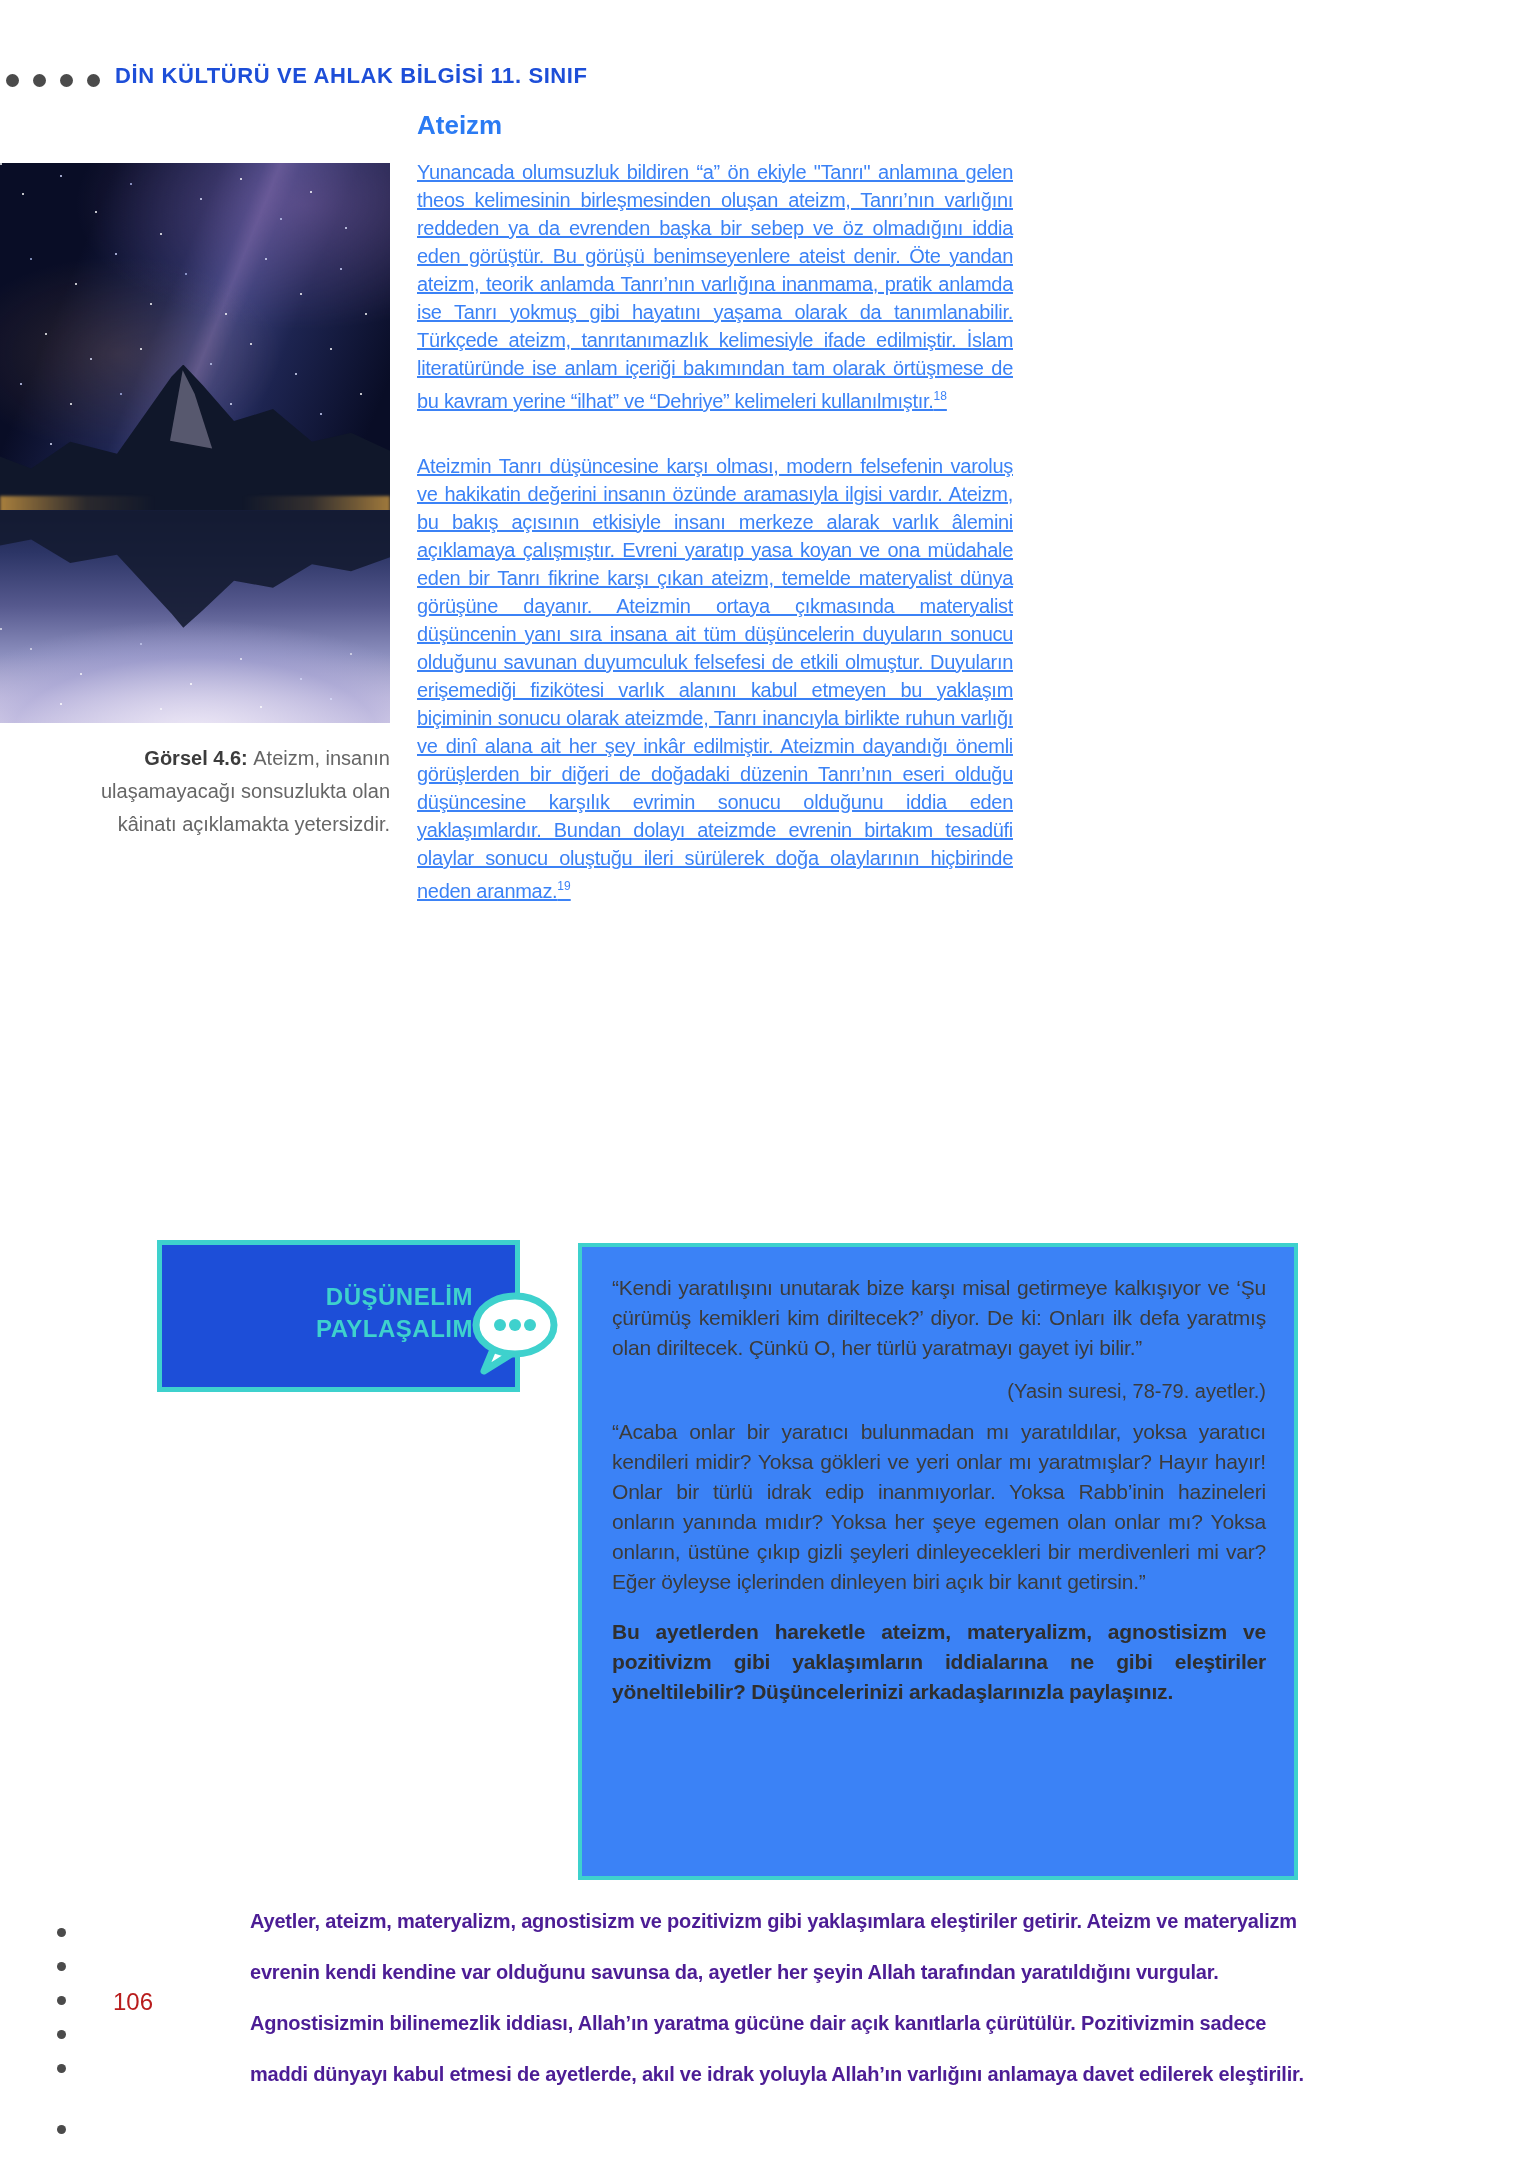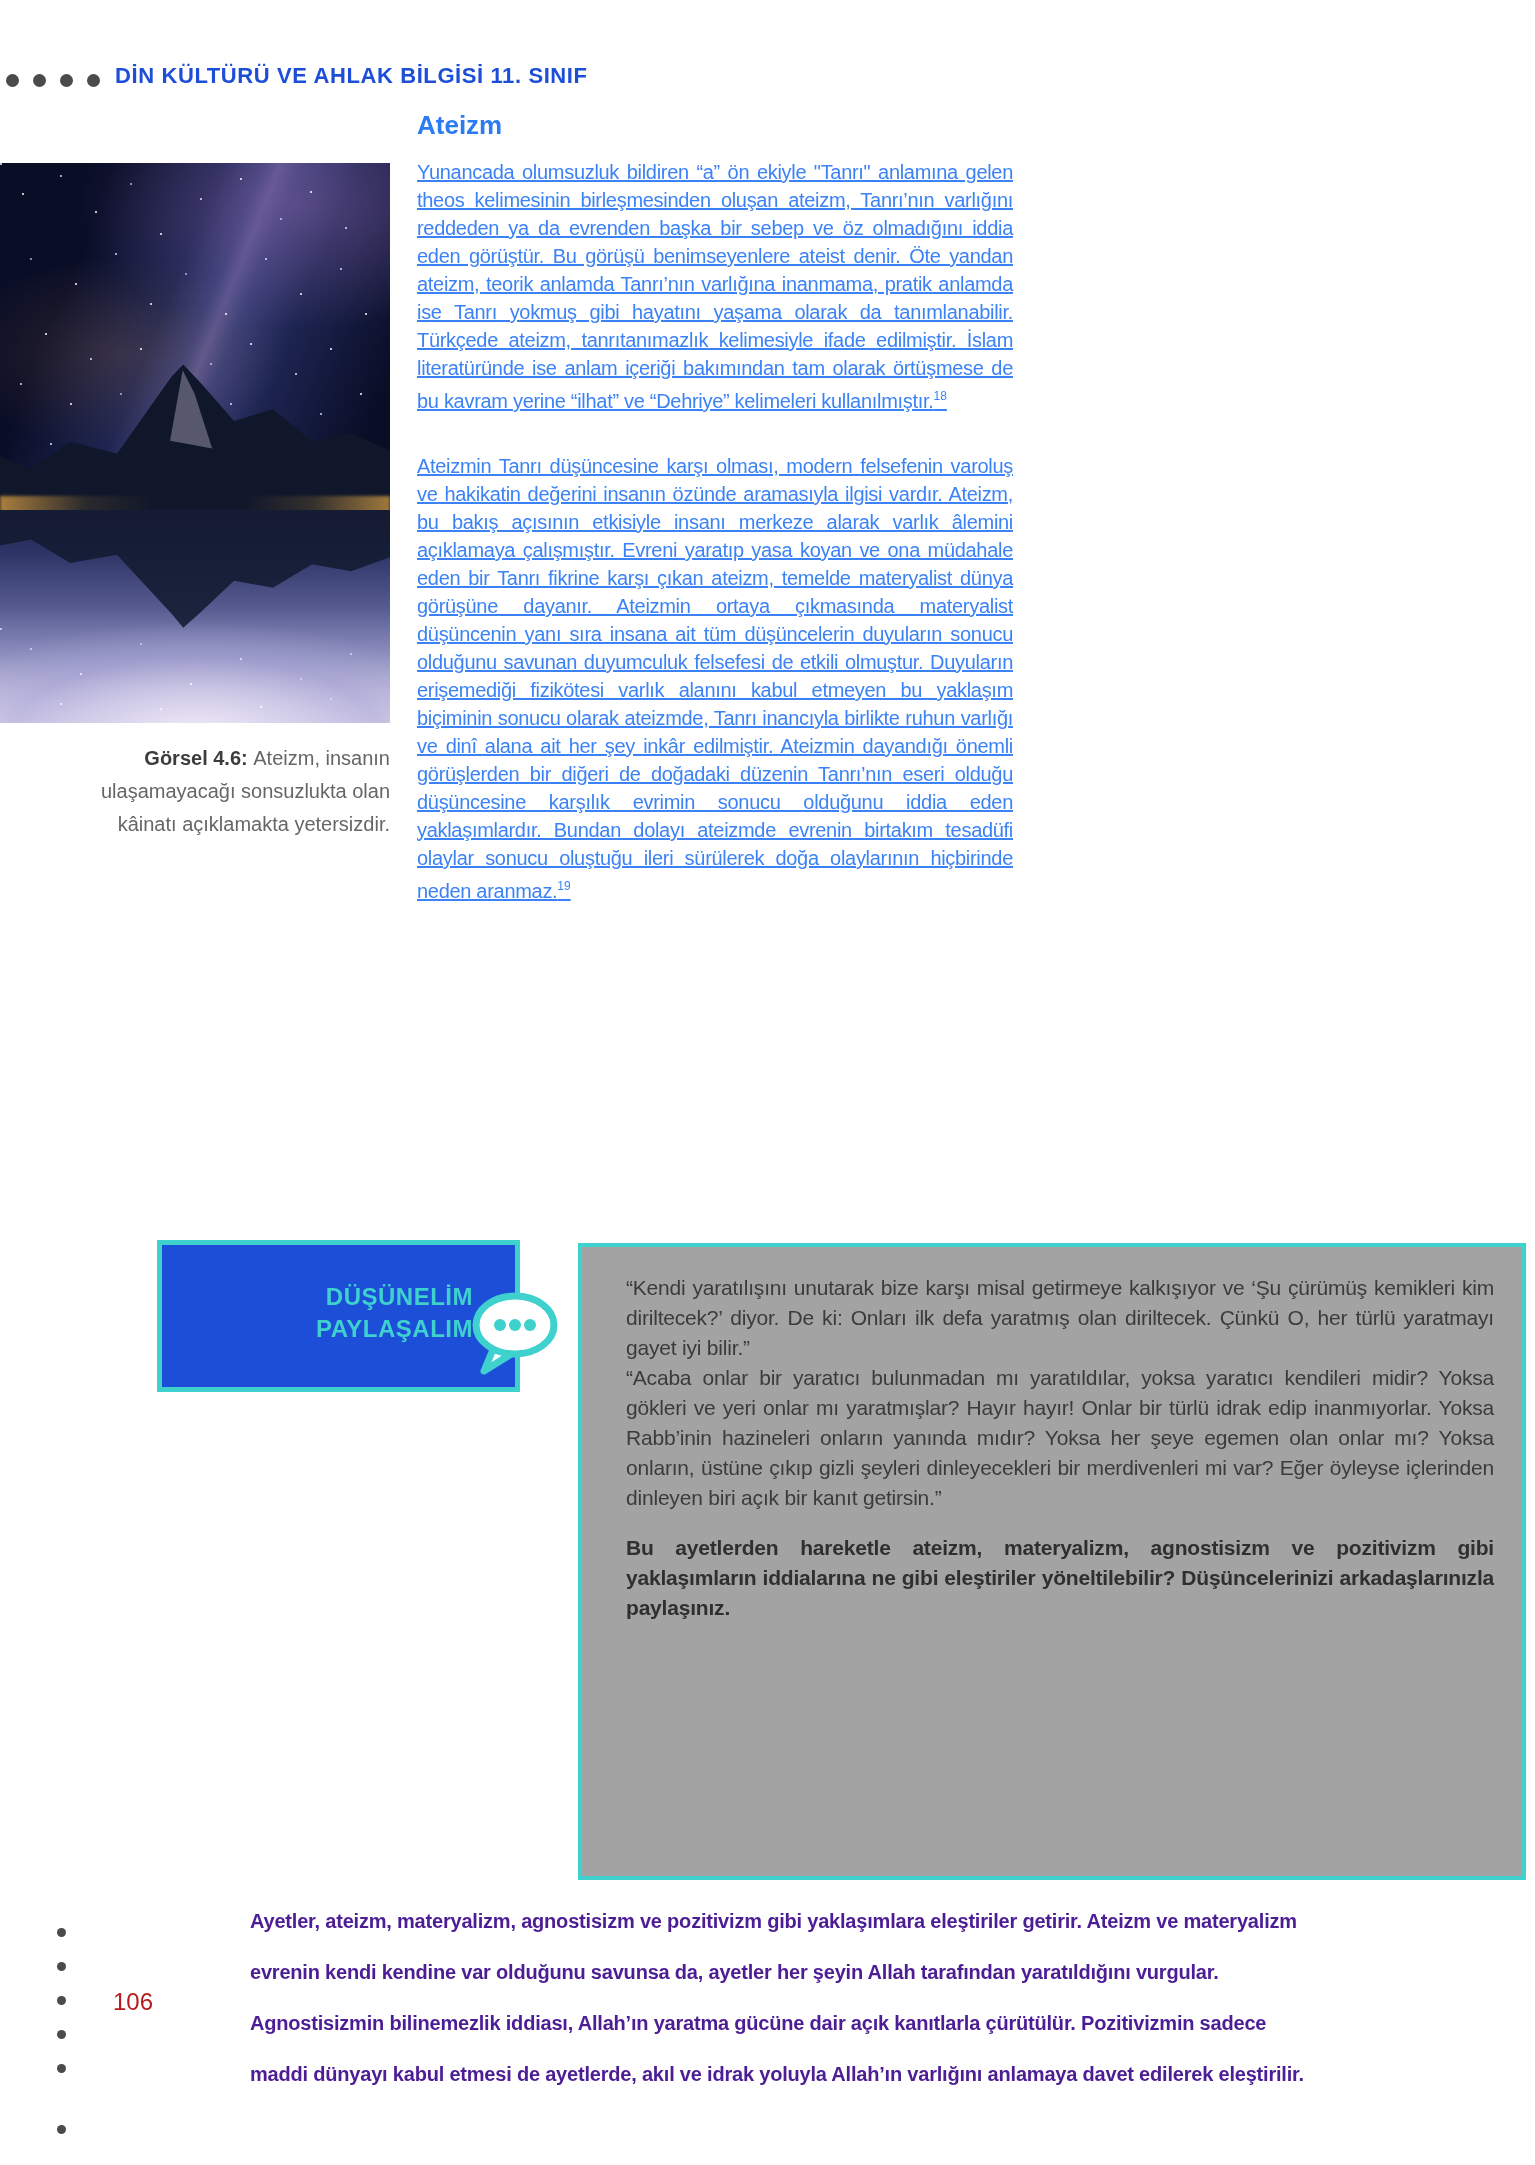--- a/index.html
+++ b/index.html
@@ -64,22 +64,22 @@
   .para sup { font-size:12px; letter-spacing:0; }
 
   
   .think-box { position:absolute; left:157px; top:1240px; width:363px; height:152px;
                border:5px solid #3ed1cd; background:#1d4ed8; }
   .think-title { position:absolute; right:42px; top:36px; text-align:right;
                  font-size:24px; font-weight:700; color:#3ed1cd; line-height:32px; letter-spacing:.5px; }
   .bubble { position:absolute; right:-51px; top:40px; width:102px; height:96px; }
 
   
-  .quote-box { position:absolute; left:578px; top:1243px; width:948px; height:637px;
-               border:4px solid #3ed1cd; background:#a3a3a3; padding:26px 28px 0 44px; }
+  .quote-box { position:absolute; left:578px; top:1243px; width:720px; height:637px;
+               border:4px solid #3ed1cd; background:#3b82f6; padding:26px 28px 0 30px; }
   .quote-box .quote { font-size:21px; line-height:30px; color:#3b3b3b; text-align:justify; letter-spacing:-0.2px; }
   .quote-box .source { font-size:20px; line-height:28px; color:#3b3b3b; text-align:right; margin:14px 0 12px 0; }
   .quote-box .question { font-size:21px; line-height:30px; color:#2f2f2f; font-weight:700;
                          text-align:justify; letter-spacing:-0.2px; margin-top:20px; }
 
   
   .annotation { position:absolute; left:250px; top:1896px; width:1078px;
                 font-size:20px; font-weight:700; color:#4c1d95; line-height:51px; letter-spacing:-0.2px; }
 
   
@@ -129,20 +129,21 @@
       <path d="M30 62 L20 86 L52 66 Z" fill="#ffffff" stroke="#3ed1cd" stroke-width="7" stroke-linejoin="round"></path>
       <ellipse cx="51" cy="40" rx="39" ry="29" fill="#ffffff" stroke="#3ed1cd" stroke-width="7"></ellipse>
       <circle cx="36" cy="40" r="6" fill="#3ed1cd"></circle>
       <circle cx="51" cy="40" r="6" fill="#3ed1cd"></circle>
       <circle cx="66" cy="40" r="6" fill="#3ed1cd"></circle>
     </svg>
   </div>
 
   <div class="quote-box">
     <p class="quote">“Kendi yaratılışını unutarak bize karşı misal getirmeye kalkışıyor ve ‘Şu çürümüş kemikleri kim diriltecek?’ diyor. De ki: Onları ilk defa yaratmış olan diriltecek. Çünkü O, her türlü yaratmayı gayet iyi bilir.”</p>
+    <p class="source">(Yasin suresi, 78-79. ayetler.)</p>
     <p class="quote">“Acaba onlar bir yaratıcı bulunmadan mı yaratıldılar, yoksa yaratıcı kendileri midir? Yoksa gökleri ve yeri onlar mı yaratmışlar? Hayır hayır! Onlar bir türlü idrak edip inanmıyorlar. Yoksa Rabb’inin hazineleri onların yanında mıdır? Yoksa her şeye egemen olan onlar mı? Yoksa onların, üstüne çıkıp gizli şeyleri dinleyecekleri bir merdivenleri mi var? Eğer öyleyse içlerinden dinleyen biri açık bir kanıt getirsin.”</p>
     <p class="question">Bu ayetlerden hareketle ateizm, materyalizm, agnostisizm ve pozitivizm gibi yaklaşımların iddialarına ne gibi eleştiriler yöneltilebilir? Düşüncelerinizi arkadaşlarınızla paylaşınız.</p>
   </div>
 
   <div class="annotation">Ayetler, ateizm, materyalizm, agnostisizm ve pozitivizm gibi yaklaşımlara eleştiriler getirir. Ateizm ve materyalizm evrenin kendi kendine var olduğunu savunsa da, ayetler her şeyin Allah tarafından yaratıldığını vurgular. Agnostisizmin bilinemezlik iddiası, Allah’ın yaratma gücüne dair açık kanıtlarla çürütülür. Pozitivizmin sadece maddi dünyayı kabul etmesi de ayetlerde, akıl ve idrak yoluyla Allah’ın varlığını anlamaya davet edilerek eleştirilir.</div>
 
   <div class="footer-dots">
     <span></span>
     <span></span>
     <span></span>

